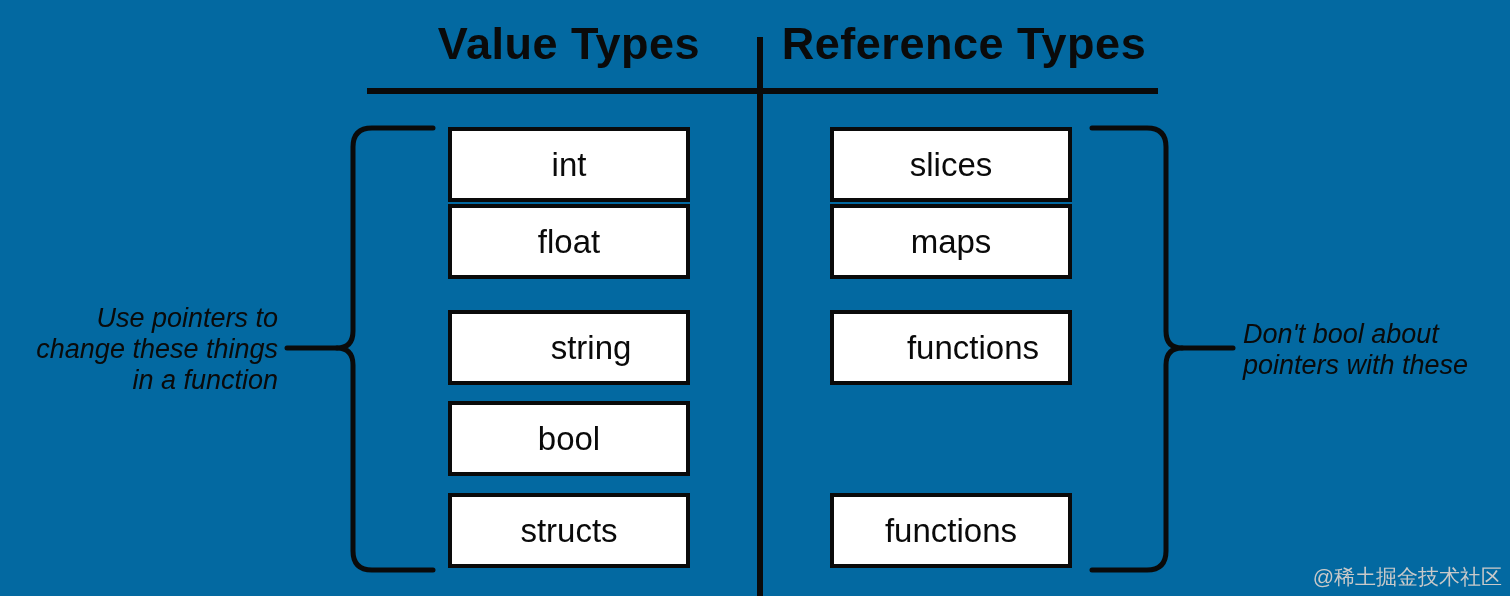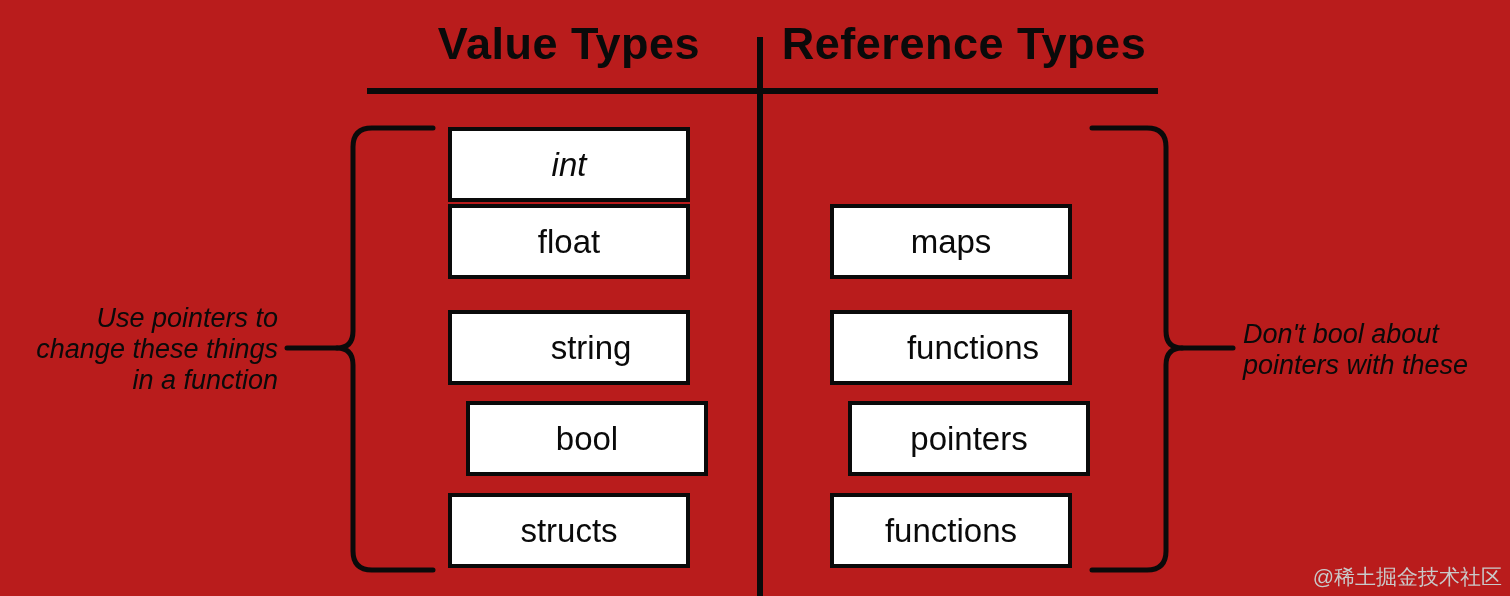--- a/index.html
+++ b/index.html
@@ -4,21 +4,21 @@
 <style>
   html, body {
     margin: 0;
     padding: 0;
     background: #ffffff;
   }
   .canvas {
     position: relative;
     width: 1510px;
     height: 596px;
-    background: #b91c1c;
+    background: #0369a1;
     overflow: hidden;
     font-family: "Liberation Sans", sans-serif;
     color: #0a0a0a;
   }
   .header {
     position: absolute;
     top: 18px;
     height: 52px;
     line-height: 52px;
     font-size: 45px;
@@ -48,24 +48,24 @@
     background: #ffffff;
     box-sizing: border-box;
     display: flex;
     align-items: center;
     justify-content: center;
     font-size: 33px;
     white-space: nowrap;
   }
   .col-left  { left: 448px; }
   .col-right { left: 830px; }
-  .row-0 { top: 127px; font-style: italic; }
+  .row-0 { top: 127px; }
   .row-1 { top: 204px; }
   .row-2 { top: 310px; padding-left: 44px; }
-  .row-3 { top: 401px; margin-left: 18px; }
+  .row-3 { top: 401px; }
   .row-4 { top: 493px; }
 
   .annotation {
     position: absolute;
     font-style: italic;
     font-size: 27px;
     line-height: 31px;
     white-space: nowrap;
   }
   .annotation span { display: block; }
@@ -121,28 +121,28 @@
   <div class="type-box col-left row-2">
     <span>string</span>
   </div>
   <div class="type-box col-left row-3">
     <span>bool</span>
   </div>
   <div class="type-box col-left row-4">
     <span>structs</span>
   </div>
 
+  <div class="type-box col-right row-0">
+    <span>slices</span>
+  </div>
   <div class="type-box col-right row-1">
     <span>maps</span>
   </div>
   <div class="type-box col-right row-2">
     <span>functions</span>
-  </div>
-  <div class="type-box col-right row-3">
-    <span>pointers</span>
   </div>
   <div class="type-box col-right row-4">
     <span>functions</span>
   </div>
 
   <div class="annotation annotation-left">
     <span>Use pointers to</span>
     <span>change these things</span>
     <span>in a function</span>
   </div>

